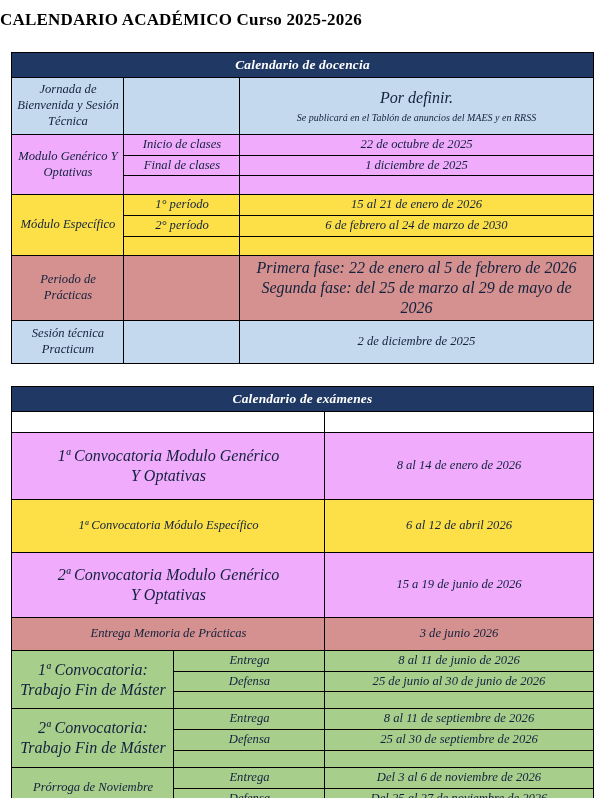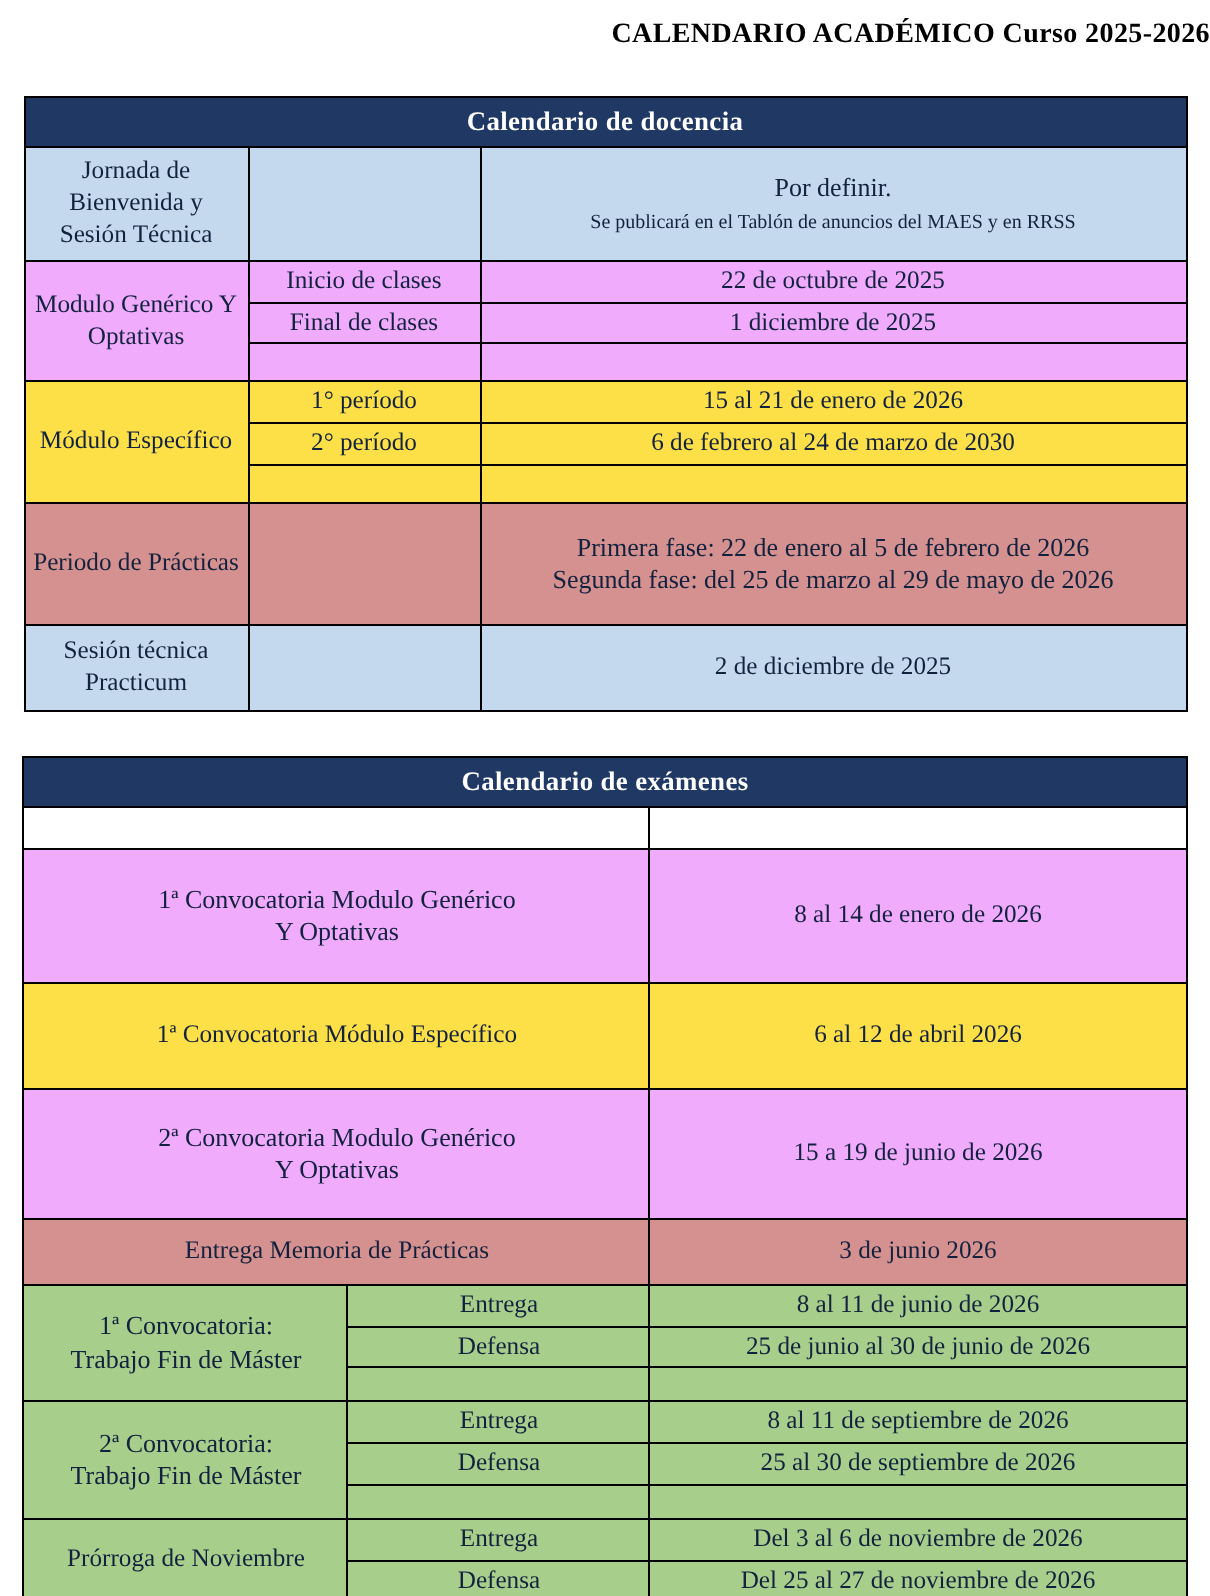--- a/index.html
+++ b/index.html
@@ -14,33 +14,34 @@
     color: #1a1a2e;
     overflow: hidden;
   }
   .page {
     position: relative;
     width: 605px;
     height: 798px;
     box-sizing: border-box;
   }
   .doc-title {
-    text-align: right;
-    font-size: 14px;
+    text-align: left;
+    font-size: 17px;
     font-weight: bold;
     letter-spacing: 0.2px;
     padding-top: 10px;
     color: #000000;
   }
   table.cal {
     border-collapse: collapse;
     table-layout: fixed;
     margin: 0 auto;
     width: 581px;
     border: 1.2px solid #000000;
+    font-style: italic;
   }
   table.cal td, table.cal th {
     border: 1.1px solid #000000;
     padding: 2px 4px;
     font-size: 12.6px;
     text-align: center;
     vertical-align: middle;
     line-height: 1.25;
     color: #12213d;
     font-weight: normal;
@@ -61,21 +62,21 @@
   .c-green     { background: #a8ce8c; }
   .c-white     { background: #ffffff; }
 
   .left-pad { text-align: left; padding-left: 8px; }
   .small-note {
     font-size: 10px;
     display: block;
     margin-top: 4px;
   }
   .note-main {
-    font-size: 13px;
+    font-size: 16px;
     display: block;
   }
   .gap-1 { height: 22px; }
 </style>
 </head>
 <body>
 
 <div class="page">
 
   <div class="doc-title">CALENDARIO ACADÉMICO Curso 2025-2026</div>

